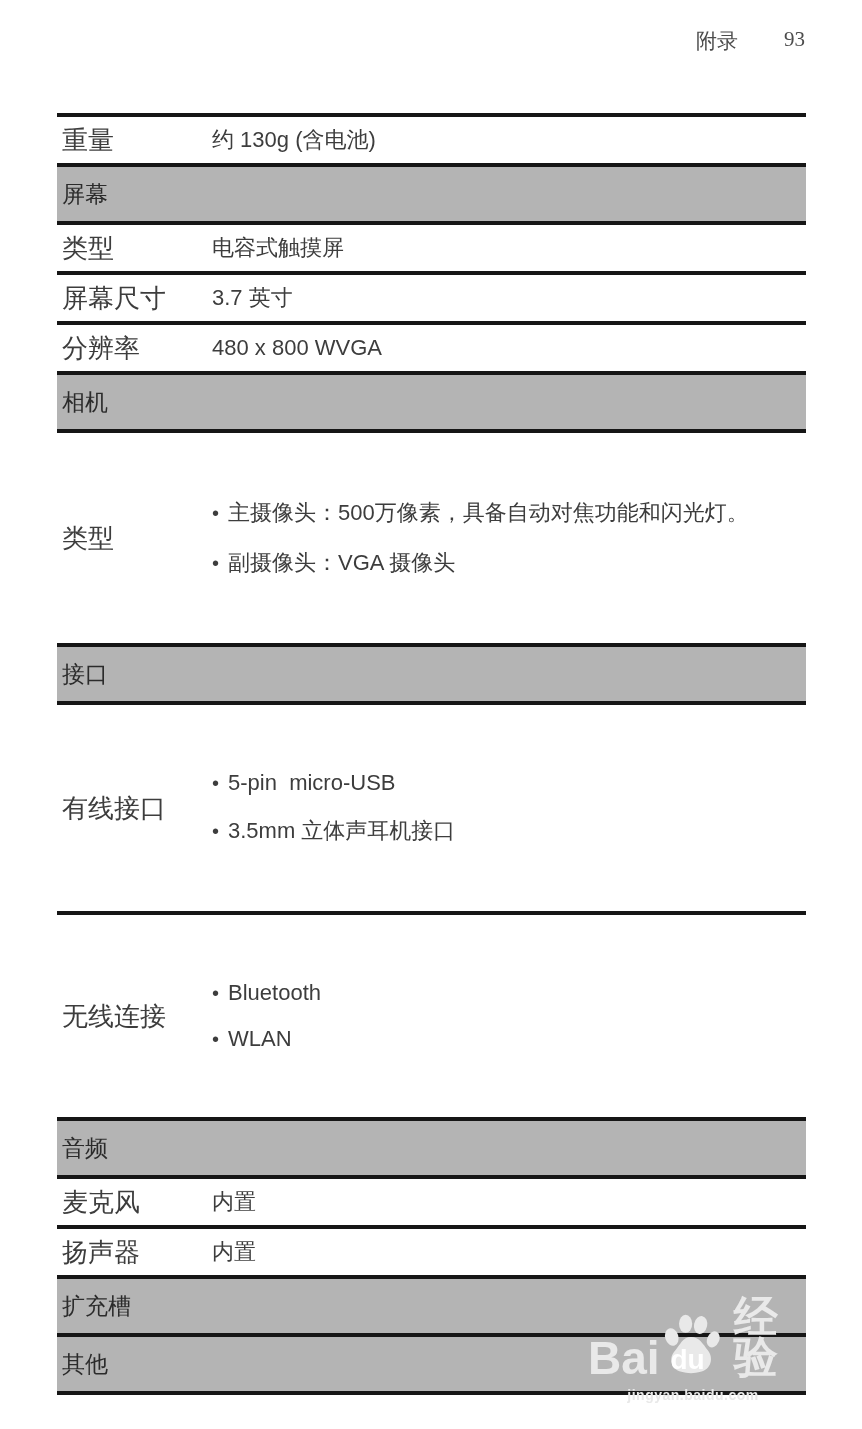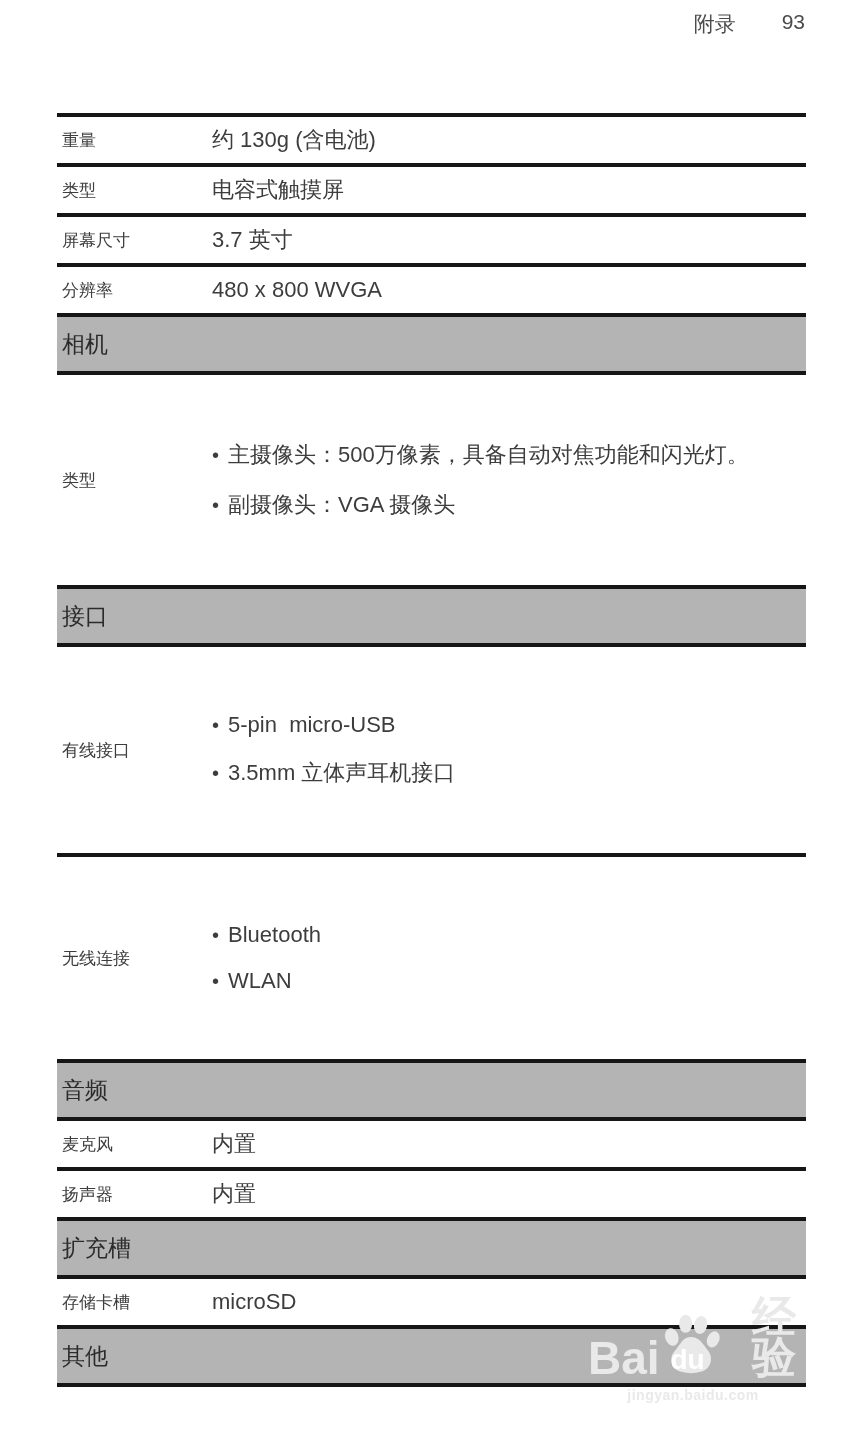--- a/index.html
+++ b/index.html
@@ -7,23 +7,23 @@
     position:relative;
     width:862px; height:1429px;
     background:#ffffff;
     font-family:"Liberation Sans","DejaVu Sans",sans-serif;
     color:#3d3d3d;
     overflow:hidden;
   }
 
   
   .doc-header {
-    position:absolute; top:10px; right:57px;
+    position:absolute; top:27px; right:57px;
     display:flex; gap:46px;
-    font-size:21px; color:#4c4c4c;
+    font-size:21px; color:#4c4c4c;font-family:Liberation Serif, serif;
   }
 
   
   .spec-table {
     position:absolute; top:113px; left:57px; width:749px;
     border-top:4px solid #161616;
   }
   .row {
     display:flex; align-items:center;
     border-bottom:4px solid #161616;
@@ -32,21 +32,21 @@
   }
   .row.section {
     background:#b4b4b4;
     min-height:54px;
     color:#2b2b2b;
   }
   .row.tall { min-height:86px; }
   .cell.label {
     width:150px; flex-shrink:0;
     padding-left:5px;
-    font-size:17px;
+    font-size:26px;
   }
   .cell.value {
     flex:1;
     font-size:22px;
     white-space:pre-wrap;
     padding-right:4px;
   }
   .section-label {
     padding-left:5px;
     font-size:23px;
@@ -71,21 +71,21 @@
     display:flex; align-items:flex-end; justify-content:center;
   }
   .wm-bai { font-size:46px; line-height:0.82; letter-spacing:0px; }
   .wm-paw { position:relative; width:60px; height:64px; margin:0 1px; }
   .wm-paw svg { position:absolute; left:0; top:0; }
   .wm-du {
     position:absolute; left:50%; bottom:4px;
     transform:translateX(-50%);
     color:#ffffff; font-size:28px; line-height:1;
   }
-  .wm-cn { font-size:44px; line-height:0.92; letter-spacing:2px;text-align:right; }
+  .wm-cn { font-size:44px; line-height:0.92; letter-spacing:2px; }
   .wm-url {
     margin-top:9px;
     font-size:14px; letter-spacing:0.5px;
   }
 </style>
 </head>
 <body>
 
 <div class="page">
 
@@ -94,20 +94,23 @@
     <span>93</span>
   </header>
 
   <div class="spec-table">
 
     <div class="row">
       <div class="cell label">重量</div>
       <div class="cell value">约 130g (含电池)</div>
     </div>
 
+    <div class="row section">
+      <div class="section-label">屏幕</div>
+    </div>
 
     <div class="row">
       <div class="cell label">类型</div>
       <div class="cell value">电容式触摸屏</div>
     </div>
 
     <div class="row">
       <div class="cell label">屏幕尺寸</div>
       <div class="cell value">3.7 英寸</div>
     </div>
@@ -184,24 +187,20 @@
 
     <div class="row">
       <div class="cell label">扬声器</div>
       <div class="cell value">内置</div>
     </div>
 
     <div class="row section">
       <div class="section-label">扩充槽</div>
     </div>
 
-    <div class="row">
-      <div class="cell label">存储卡槽</div>
-      <div class="cell value">microSD</div>
-    </div>
 
     <div class="row section">
       <div class="section-label">其他</div>
     </div>
 
   </div>
 
   <div class="watermark">
     <div class="wm-row">
       <span class="wm-bai">Bai</span>

